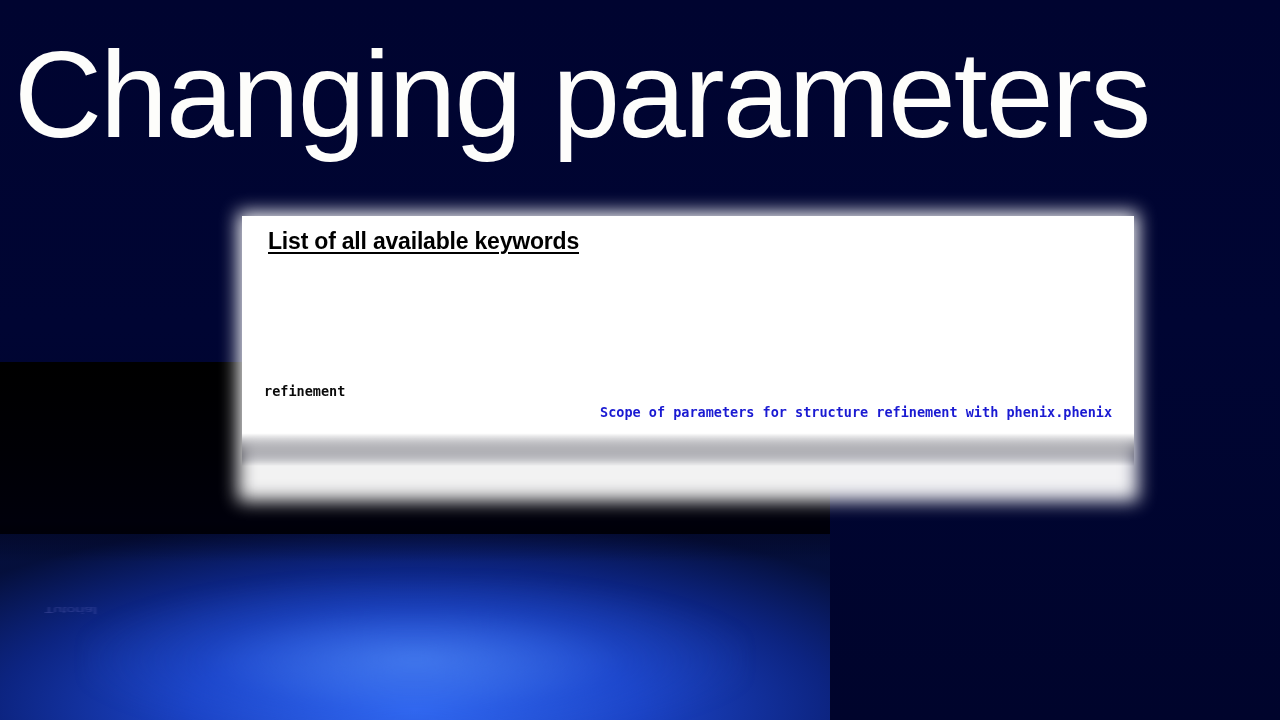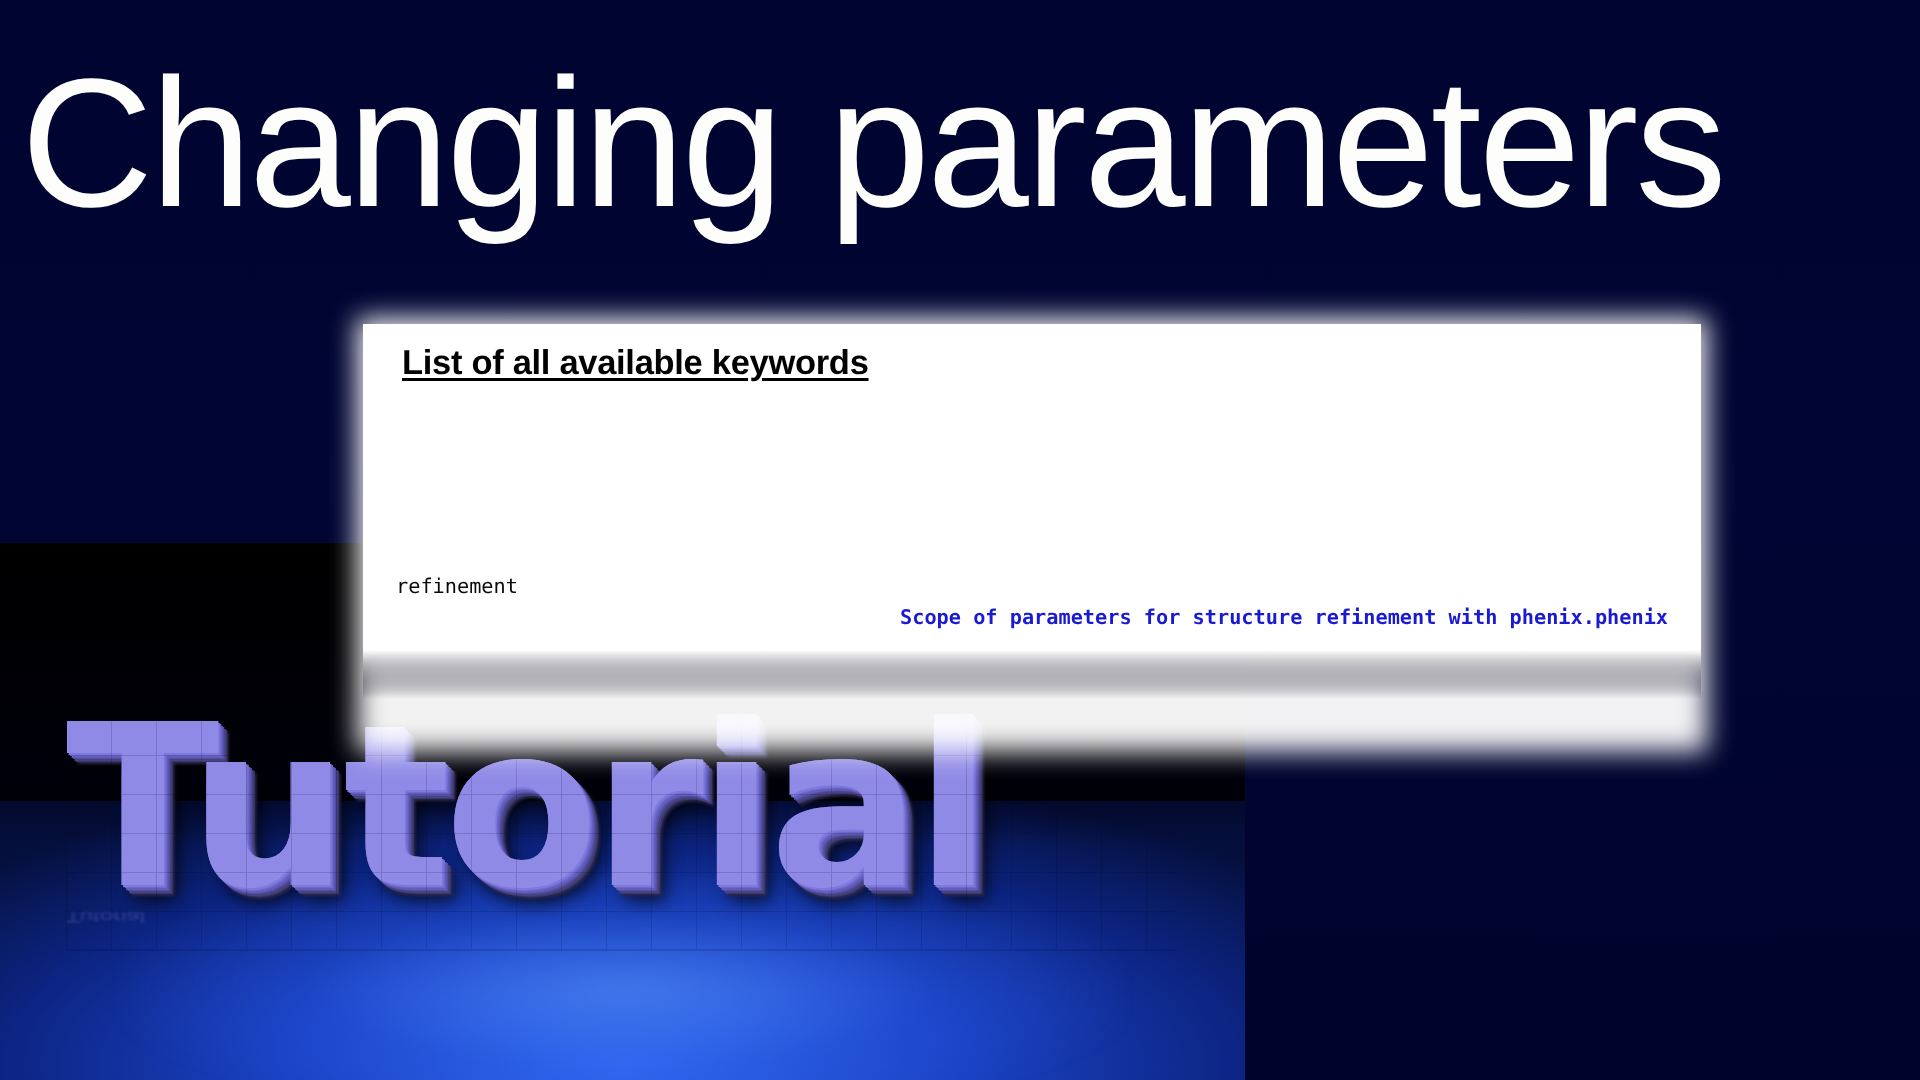--- a/index.html
+++ b/index.html
@@ -174,21 +174,21 @@
     font-family: "DejaVu Sans Mono", "Liberation Mono", monospace;
     font-size: 13.5px;
     line-height: 21.7px;
     color: #101010;
     white-space: pre;
   }
   .code .row {
     position: relative;
     height: 21.7px;
   }
-  .kw   { position: absolute; font-weight: 400; color: #0a0a0a; }
+  .kw   { position: absolute; font-weight: 700; color: #0a0a0a; }
   .desc { position: absolute; color: #1a1ad2; font-weight: 700; }
   .panel-fade {
     position: absolute;
     left: 0;
     right: 0;
     bottom: 0;
     height: 42px;
     background: linear-gradient(180deg, rgba(255,255,255,0) 0%, rgba(255,255,255,.08) 22%, rgba(12,12,28,.55) 62%, rgba(0,2,24,.92) 88%, rgba(0,2,24,1) 100%);
     pointer-events: none;
   }
@@ -200,24 +200,20 @@
 
   <div class="bg-base"></div>
 
   <div class="slide-title">Changing parameters</div>
 
   <div class="tutorial-art">
     <div class="tut-floor"></div>
     <div class="tut-ceiling"></div>
     <div class="tut-glow"></div>
 
-    <div class="tut-word">
-      <span class="letters">Tutorial</span>
-      <span class="tut-brick"></span>
-    </div>
 
     <div class="tut-reflection">
       <span class="letters">Tutorial</span>
     </div>
   </div>
 
   <div class="panel-wrap">
     <div class="panel-shadow"></div>
 
     <div class="panel">

